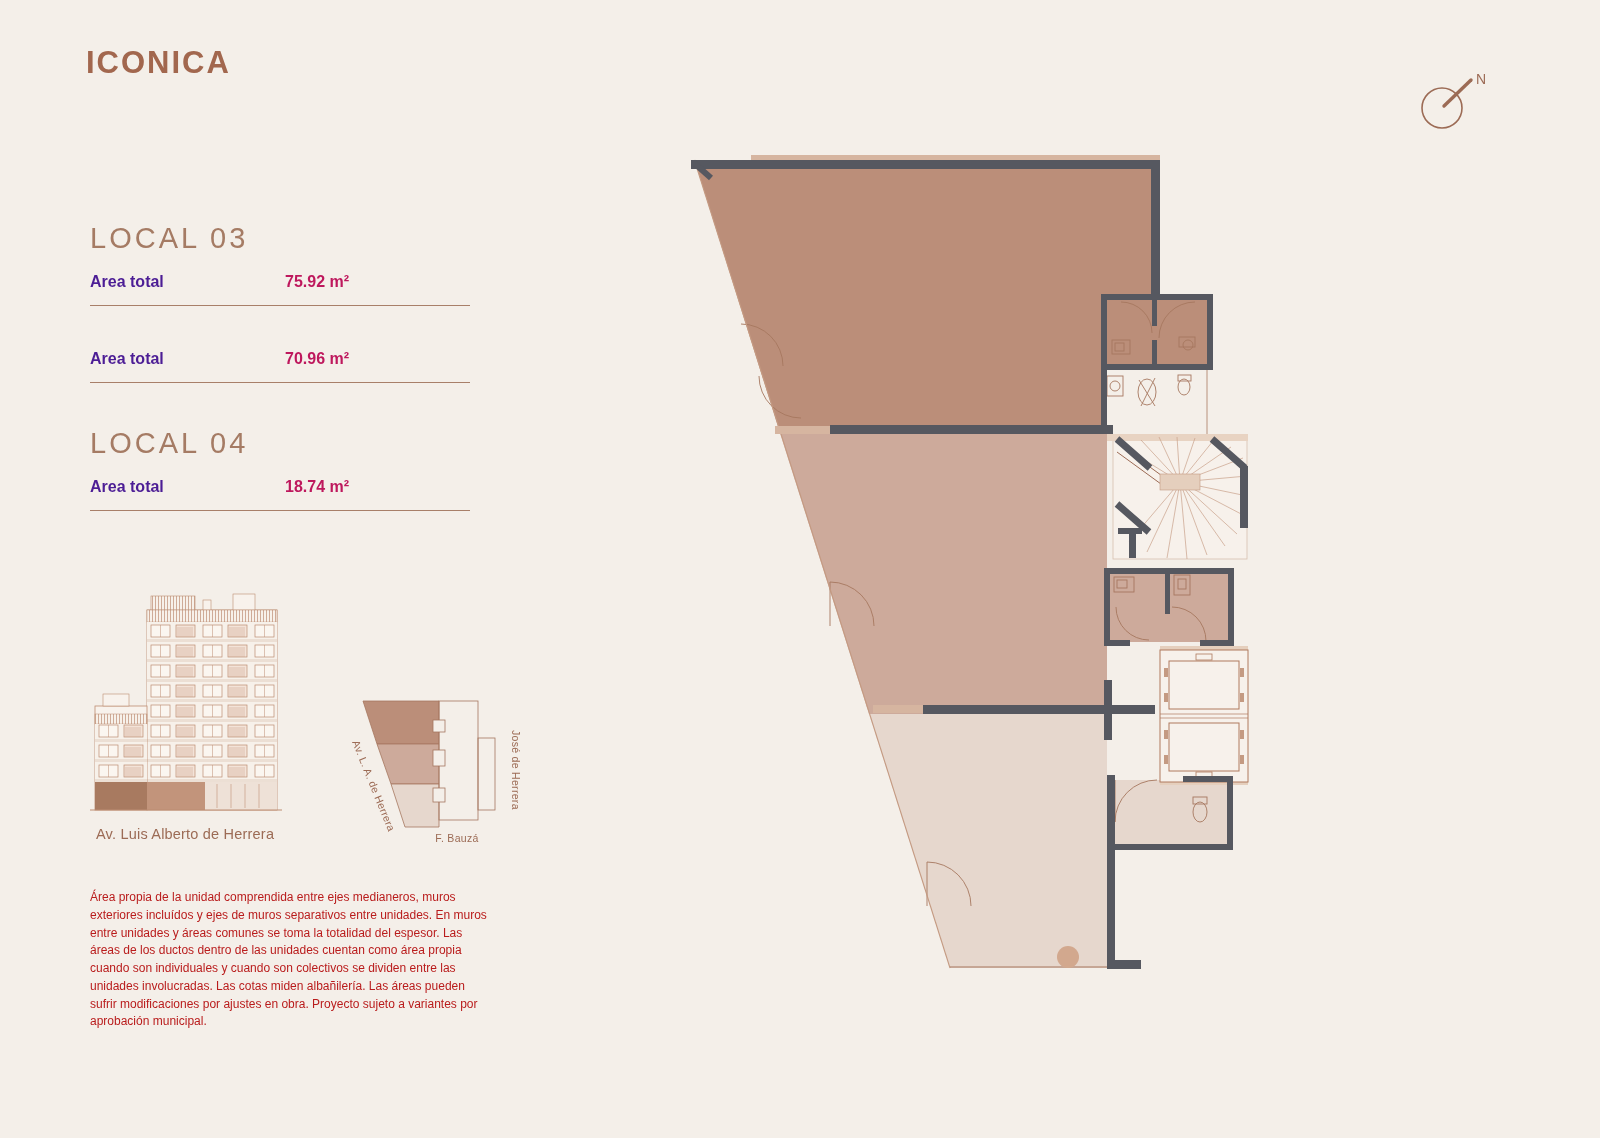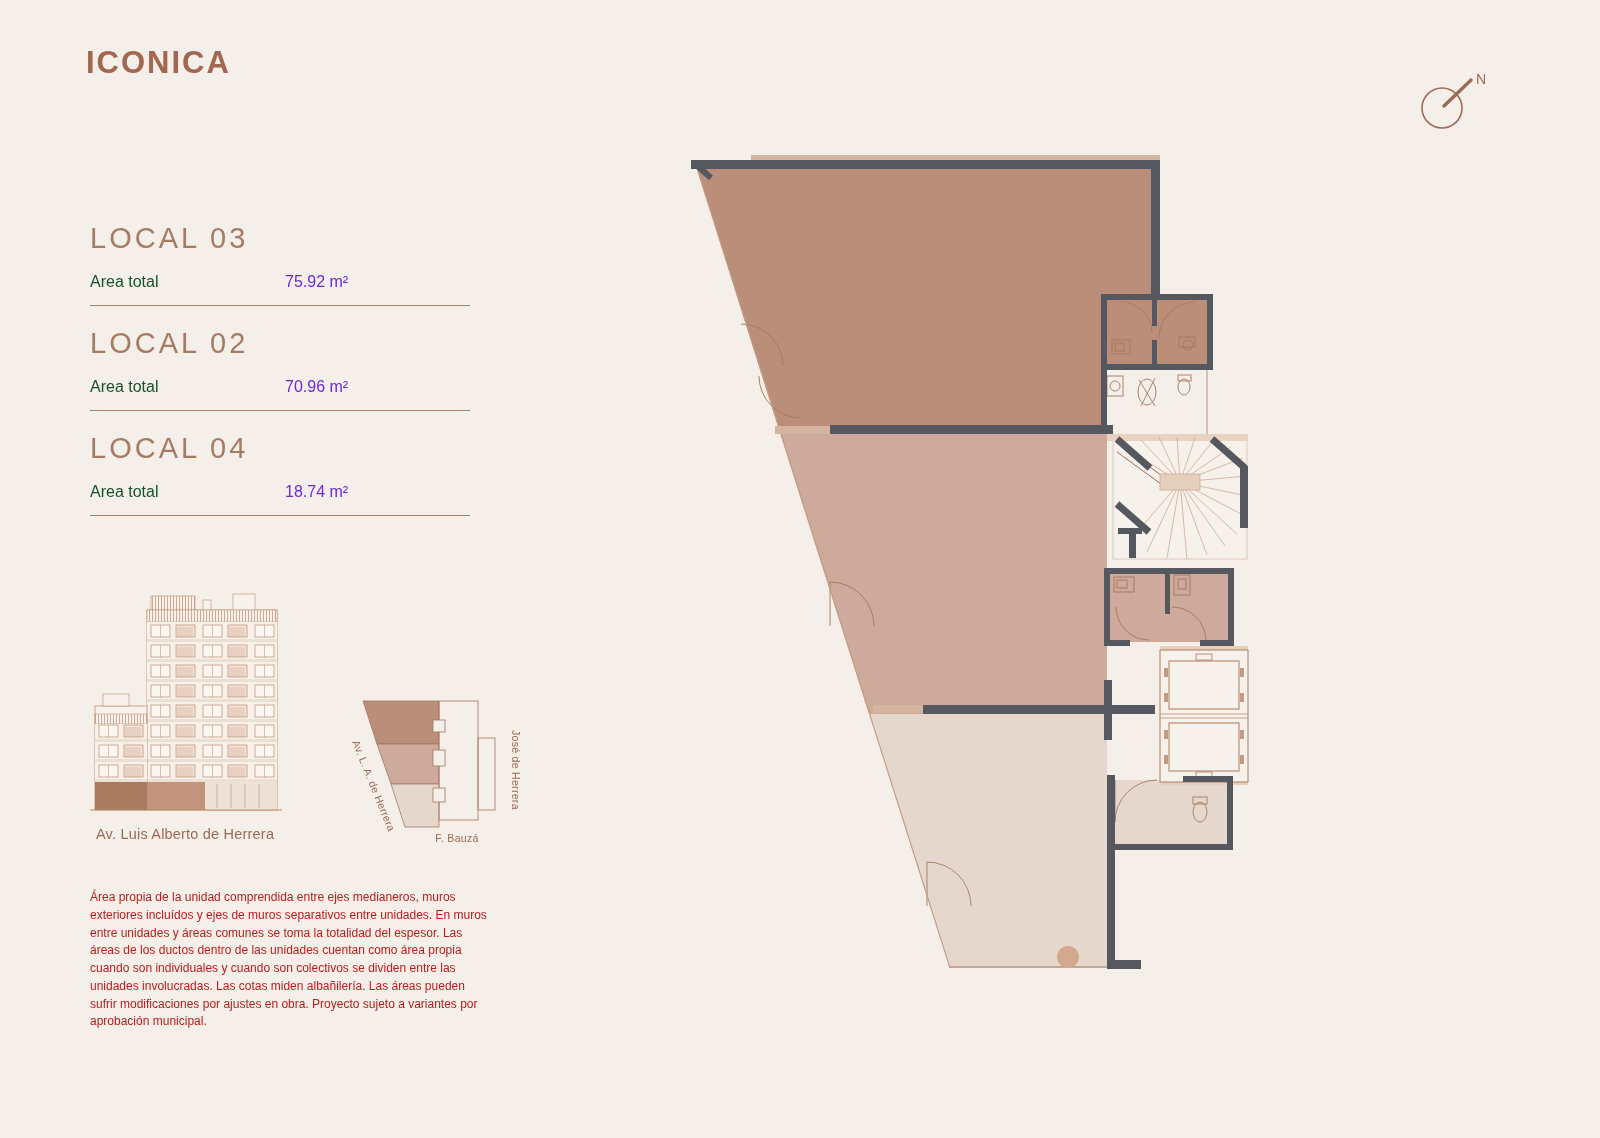--- a/index.html
+++ b/index.html
@@ -6,31 +6,31 @@
   body{
     width:1600px;height:1138px;position:relative;overflow:hidden;
     background:#f4efe9;
     font-family:"Liberation Sans",sans-serif;
   }
   .logo{
     position:absolute;left:86px;top:45px;
     font-size:31px;font-weight:800;letter-spacing:2px;color:#a2674e;
   }
   .info{position:absolute;left:90px;top:222px;width:380px}
-  .local-block{margin-bottom:21px}
+  .local-block{margin-bottom:44px}
   .local-title{
     font-size:29px;font-weight:300;letter-spacing:3px;color:#a57b64;
     margin-bottom:18px;line-height:33px;
   }
   .area-row{
     position:relative;border-bottom:1px solid #a87f69;
     padding-bottom:12px;height:20px;
   }
-  .area-label{font-size:16px;font-weight:400;color:#14532d}
-  .area-value{position:absolute;left:195px;top:0;font-size:16px;font-weight:400;color:#6d28d9}
+  .area-label{font-size:16px;font-weight:700;color:#4c1d95}
+  .area-value{position:absolute;left:195px;top:0;font-size:16px;font-weight:700;color:#be185d}
   .elev{position:absolute;left:85px;top:566px}
   .elev-caption{
     position:absolute;left:96px;top:826px;
     font-size:14.5px;color:#9c6b55;letter-spacing:.2px;
   }
   .sitemap{position:absolute;left:338px;top:650px}
   .sitemap text{font-size:10.5px;fill:#9c6b55;letter-spacing:.3px}
   .disclaimer{
     position:absolute;left:90px;top:889px;width:398px;
     font-size:12px;line-height:1.48;color:#b91c1c;
@@ -52,21 +52,20 @@
 
 <div class="info">
   <div class="local-block">
     <div class="local-title">LOCAL 03</div>
     <div class="area-row">
       <span class="area-label">Area total</span>
       <span class="area-value">75.92 m²</span>
     </div>
   </div>
   <div class="local-block">
-    <div class="local-title">LOCAL 02</div>
     <div class="area-row">
       <span class="area-label">Area total</span>
       <span class="area-value">70.96 m²</span>
     </div>
   </div>
   <div class="local-block">
     <div class="local-title">LOCAL 04</div>
     <div class="area-row">
       <span class="area-label">Area total</span>
       <span class="area-value">18.74 m²</span>

